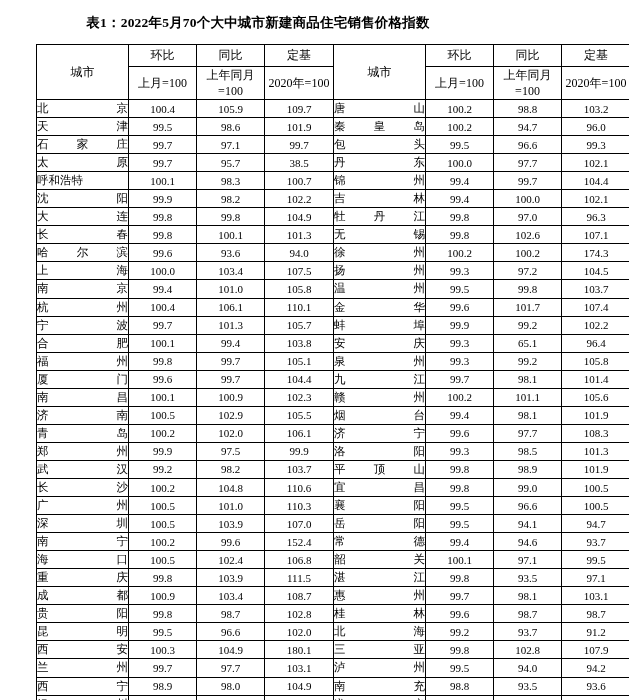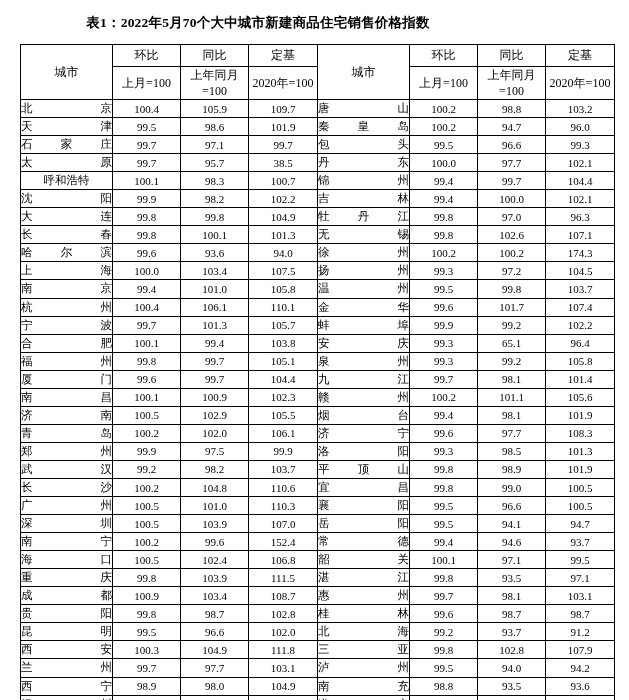--- a/index.html
+++ b/index.html
@@ -12,21 +12,21 @@
     height: 700px;
     font-family: "Liberation Serif", "DejaVu Serif", serif;
     color: #000000;
     overflow: hidden;
   }
   .page {
     width: 516px;
     height: 700px;
     position: relative;
     box-sizing: border-box;
-    padding: 0 20px;
+    padding: 0 36px;
   }
   .title {
     text-align: center;
     font-size: 13.5px;
     font-weight: bold;
     letter-spacing: 0.2px;
     padding-top: 14px;
     padding-bottom: 12px;
     white-space: nowrap;
   }
@@ -65,21 +65,20 @@
     font-size: 11.5px;
     letter-spacing: 0;
     padding: 0 10px;
   }
   .city-inner {
     display: flex;
     justify-content: space-between;
     width: 100%;
   }
   .city-inner.single {
-    justify-content: center;
   }
   .city-inner span {
     white-space: nowrap;
   }
   
   col.c-city { width: 92px; }
   col.c-val  { width: 68px; }
   col.c-val3 { width: 69px; }
 </style>
 </head>
@@ -726,21 +725,21 @@
         </tr>
         <tr>
           <td class="city">
             <div class="city-inner">
               <span>西</span>
               <span>安</span>
             </div>
           </td>
           <td>100.3</td>
           <td>104.9</td>
-          <td>111.8</td>
+          <td>180.1</td>
           <td class="city">
             <div class="city-inner">
               <span>三</span>
               <span>亚</span>
             </div>
           </td>
           <td>99.8</td>
           <td>102.8</td>
           <td>107.9</td>
         </tr>

